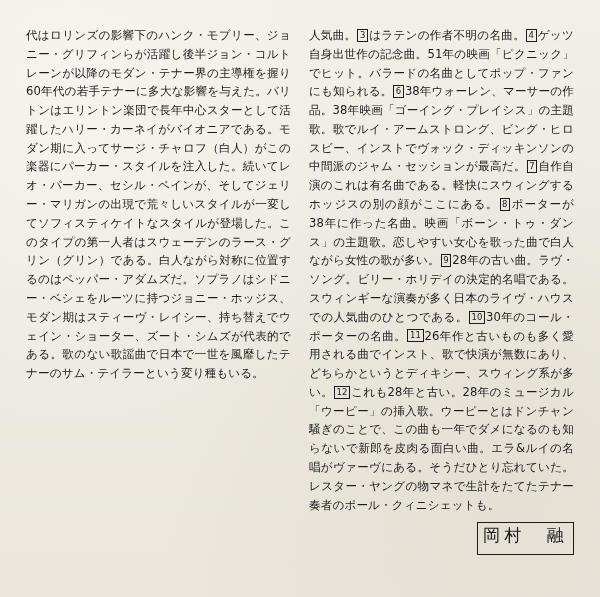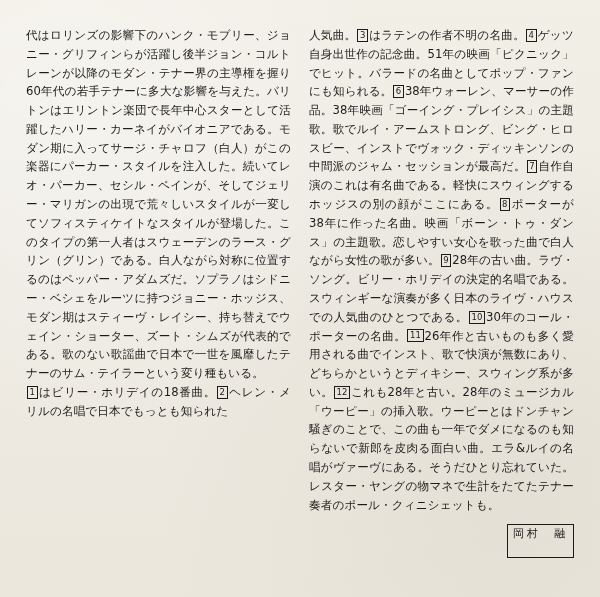--- a/index.html
+++ b/index.html
@@ -69,39 +69,38 @@
     vertical-align: 0.12em;
     font-family: "DejaVu Sans", sans-serif;
   }
   .signature {
     margin-top: 8px;
     text-align: right;
   }
   .sigbox {
     display: inline-block;
     border: 1px solid #1b1b1b;
-    padding: 2px 5px 16px 5px;
-    font-size: 11px;
+    padding: 2px 5px 8px 5px;
+    font-size: 17px;
     line-height: 1.2;
     color: #1b1b1b;
     letter-spacing: 0.25em;
     margin-left: 12px;
   }
 </style>
 </head>
 <body>
 
 <div class="page">
   <div class="paper-texture"></div>
 
   <div class="columns">
 
     <div class="col">
       <p>代はロリンズの影響下のハンク・モブリー、ジョニー・グリフィンらが活躍し後半ジョン・コルトレーンが以降のモダン・テナー界の主導権を握り60年代の若手テナーに多大な影響を与えた。バリトンはエリントン楽団で長年中心スターとして活躍したハリー・カーネイがバイオニアである。モダン期に入ってサージ・チャロフ（白人）がこの楽器にパーカー・スタイルを注入した。続いてレオ・パーカー、セシル・ペインが、そしてジェリー・マリガンの出現で荒々しいスタイルが一変してソフィスティケイトなスタイルが登場した。このタイプの第一人者はスウェーデンのラース・グリン（グリン）である。白人ながら対称に位置するのはペッパー・アダムズだ。ソプラノはシドニー・ベシェをルーツに持つジョニー・ホッジス、モダン期はスティーヴ・レイシー、持ち替えでウェイン・ショーター、ズート・シムズが代表的である。歌のない歌謡曲で日本で一世を風靡したテナーのサム・テイラーという変り種もいる。</p>
-      <p><span class="numbox">1</span><span>はビリー・ホリデイの18番曲。</span><span class="numbox">2</span><span>ヘレン・メリルの名唱で日本でもっとも知られた</span></p>
     </div>
 
     <div class="col">
       <p><span>人気曲。</span><span class="numbox">3</span><span>はラテンの作者不明の名曲。</span><span class="numbox">4</span><span>ゲッツ自身出世作の記念曲。51年の映画「ピクニック」でヒット。バラードの名曲としてポップ・ファンにも知られる。</span><span class="numbox">6</span><span>38年ウォーレン、マーサーの作品。38年映画「ゴーイング・プレイシス」の主題歌。歌でルイ・アームストロング、ビング・ヒロスビー、インストでヴォック・ディッキンソンの中間派のジャム・セッションが最高だ。</span><span class="numbox">7</span><span>自作自演のこれは有名曲である。軽快にスウィングするホッジスの別の顔がここにある。</span><span class="numbox">8</span><span>ポーターが38年に作った名曲。映画「ボーン・トゥ・ダンス」の主題歌。恋しやすい女心を歌った曲で白人ながら女性の歌が多い。</span><span class="numbox">9</span><span>28年の古い曲。ラヴ・ソング。ビリー・ホリデイの決定的名唱である。スウィンギーな演奏が多く日本のライヴ・ハウスでの人気曲のひとつである。</span><span class="numbox">10</span><span>30年のコール・ポーターの名曲。</span><span class="numbox">11</span><span>26年作と古いものも多く愛用される曲でインスト、歌で快演が無数にあり、どちらかというとディキシー、スウィング系が多い。</span><span class="numbox">12</span><span>これも28年と古い。28年のミュージカル「ウーピー」の挿入歌。ウーピーとはドンチャン騒ぎのことで、この曲も一年でダメになるのも知らないで新郎を皮肉る面白い曲。エラ&amp;ルイの名唱がヴァーヴにある。そうだひとり忘れていた。レスター・ヤングの物マネで生計をたてたテナー奏者のポール・クィニシェットも。</span></p>
 
       <div class="signature">
         <span class="sigbox">岡村　融</span>
       </div>
     </div>
 

